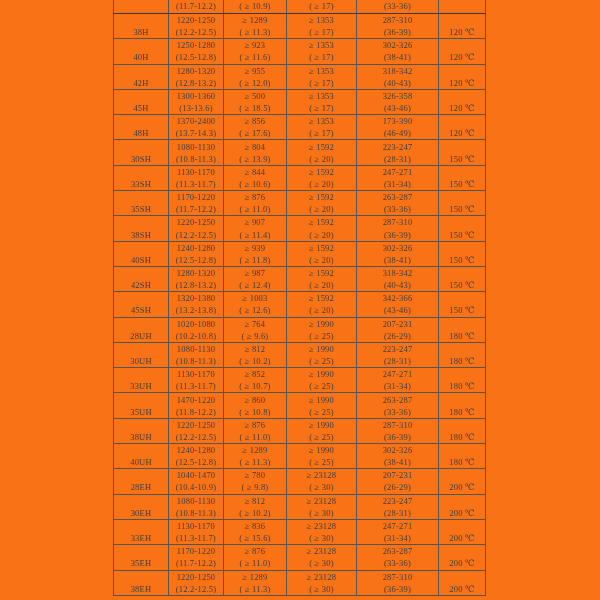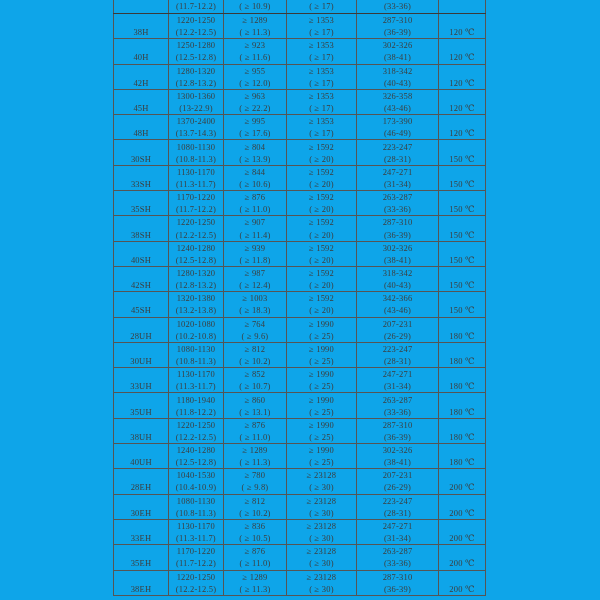--- a/index.html
+++ b/index.html
@@ -5,21 +5,21 @@
   html,body { margin:0; padding:0; }
   body {
     width:600px; height:600px;
     background:#ffffff;
     font-family:"Liberation Serif","DejaVu Serif",serif;
     color:#3d3d3d;
   }
   .page {
     position:relative;
     width:600px; height:600px;
-    background:#0ea5e9;
+    background:#f97316;
     overflow:hidden;
   }
   table.spec {
     position:absolute;
     left:113px; top:0;
     width:372px;
     border-collapse:collapse;
     table-layout:fixed;
   }
   table.spec td {
@@ -163,25 +163,25 @@
         <span class="l2">120 ℃</span>
       </td>
     </tr>
         <tr class="data-row">
       <td>
         <span class="l1"></span>
         <span class="l2">45H</span>
       </td>
       <td>
         <span class="l1">1300-1360</span>
-        <span class="l2">(13-22.9)</span>
-      </td>
-      <td>
-        <span class="l1">≥ 963</span>
-        <span class="l2">( ≥ 22.2)</span>
+        <span class="l2">(13-13.6)</span>
+      </td>
+      <td>
+        <span class="l1">≥ 500</span>
+        <span class="l2">( ≥ 18.5)</span>
       </td>
       <td>
         <span class="l1">≥ 1353</span>
         <span class="l2">( ≥ 17)</span>
       </td>
       <td>
         <span class="l1">326-358</span>
         <span class="l2">(43-46)</span>
       </td>
       <td>
@@ -192,21 +192,21 @@
         <tr class="data-row">
       <td>
         <span class="l1"></span>
         <span class="l2">48H</span>
       </td>
       <td>
         <span class="l1">1370-2400</span>
         <span class="l2">(13.7-14.3)</span>
       </td>
       <td>
-        <span class="l1">≥ 995</span>
+        <span class="l1">≥ 856</span>
         <span class="l2">( ≥ 17.6)</span>
       </td>
       <td>
         <span class="l1">≥ 1353</span>
         <span class="l2">( ≥ 17)</span>
       </td>
       <td>
         <span class="l1">173-390</span>
         <span class="l2">(46-49)</span>
       </td>
@@ -375,21 +375,21 @@
       <td>
         <span class="l1"></span>
         <span class="l2">45SH</span>
       </td>
       <td>
         <span class="l1">1320-1380</span>
         <span class="l2">(13.2-13.8)</span>
       </td>
       <td>
         <span class="l1">≥ 1003</span>
-        <span class="l2">( ≥ 18.3)</span>
+        <span class="l2">( ≥ 12.6)</span>
       </td>
       <td>
         <span class="l1">≥ 1592</span>
         <span class="l2">( ≥ 20)</span>
       </td>
       <td>
         <span class="l1">342-366</span>
         <span class="l2">(43-46)</span>
       </td>
       <td>
@@ -474,26 +474,26 @@
         <span class="l1"></span>
         <span class="l2">180 ℃</span>
       </td>
     </tr>
         <tr class="data-row">
       <td>
         <span class="l1"></span>
         <span class="l2">35UH</span>
       </td>
       <td>
-        <span class="l1">1180-1940</span>
+        <span class="l1">1470-1220</span>
         <span class="l2">(11.8-12.2)</span>
       </td>
       <td>
         <span class="l1">≥ 860</span>
-        <span class="l2">( ≥ 13.1)</span>
+        <span class="l2">( ≥ 10.8)</span>
       </td>
       <td>
         <span class="l1">≥ 1990</span>
         <span class="l2">( ≥ 25)</span>
       </td>
       <td>
         <span class="l1">263-287</span>
         <span class="l2">(33-36)</span>
       </td>
       <td>
@@ -552,21 +552,21 @@
         <span class="l1"></span>
         <span class="l2">180 ℃</span>
       </td>
     </tr>
         <tr class="data-row">
       <td>
         <span class="l1"></span>
         <span class="l2">28EH</span>
       </td>
       <td>
-        <span class="l1">1040-1530</span>
+        <span class="l1">1040-1470</span>
         <span class="l2">(10.4-10.9)</span>
       </td>
       <td>
         <span class="l1">≥ 780</span>
         <span class="l2">( ≥ 9.8)</span>
       </td>
       <td>
         <span class="l1">≥ 23128</span>
         <span class="l2">( ≥ 30)</span>
       </td>
@@ -609,21 +609,21 @@
       <td>
         <span class="l1"></span>
         <span class="l2">33EH</span>
       </td>
       <td>
         <span class="l1">1130-1170</span>
         <span class="l2">(11.3-11.7)</span>
       </td>
       <td>
         <span class="l1">≥ 836</span>
-        <span class="l2">( ≥ 10.5)</span>
+        <span class="l2">( ≥ 15.6)</span>
       </td>
       <td>
         <span class="l1">≥ 23128</span>
         <span class="l2">( ≥ 30)</span>
       </td>
       <td>
         <span class="l1">247-271</span>
         <span class="l2">(31-34)</span>
       </td>
       <td>

